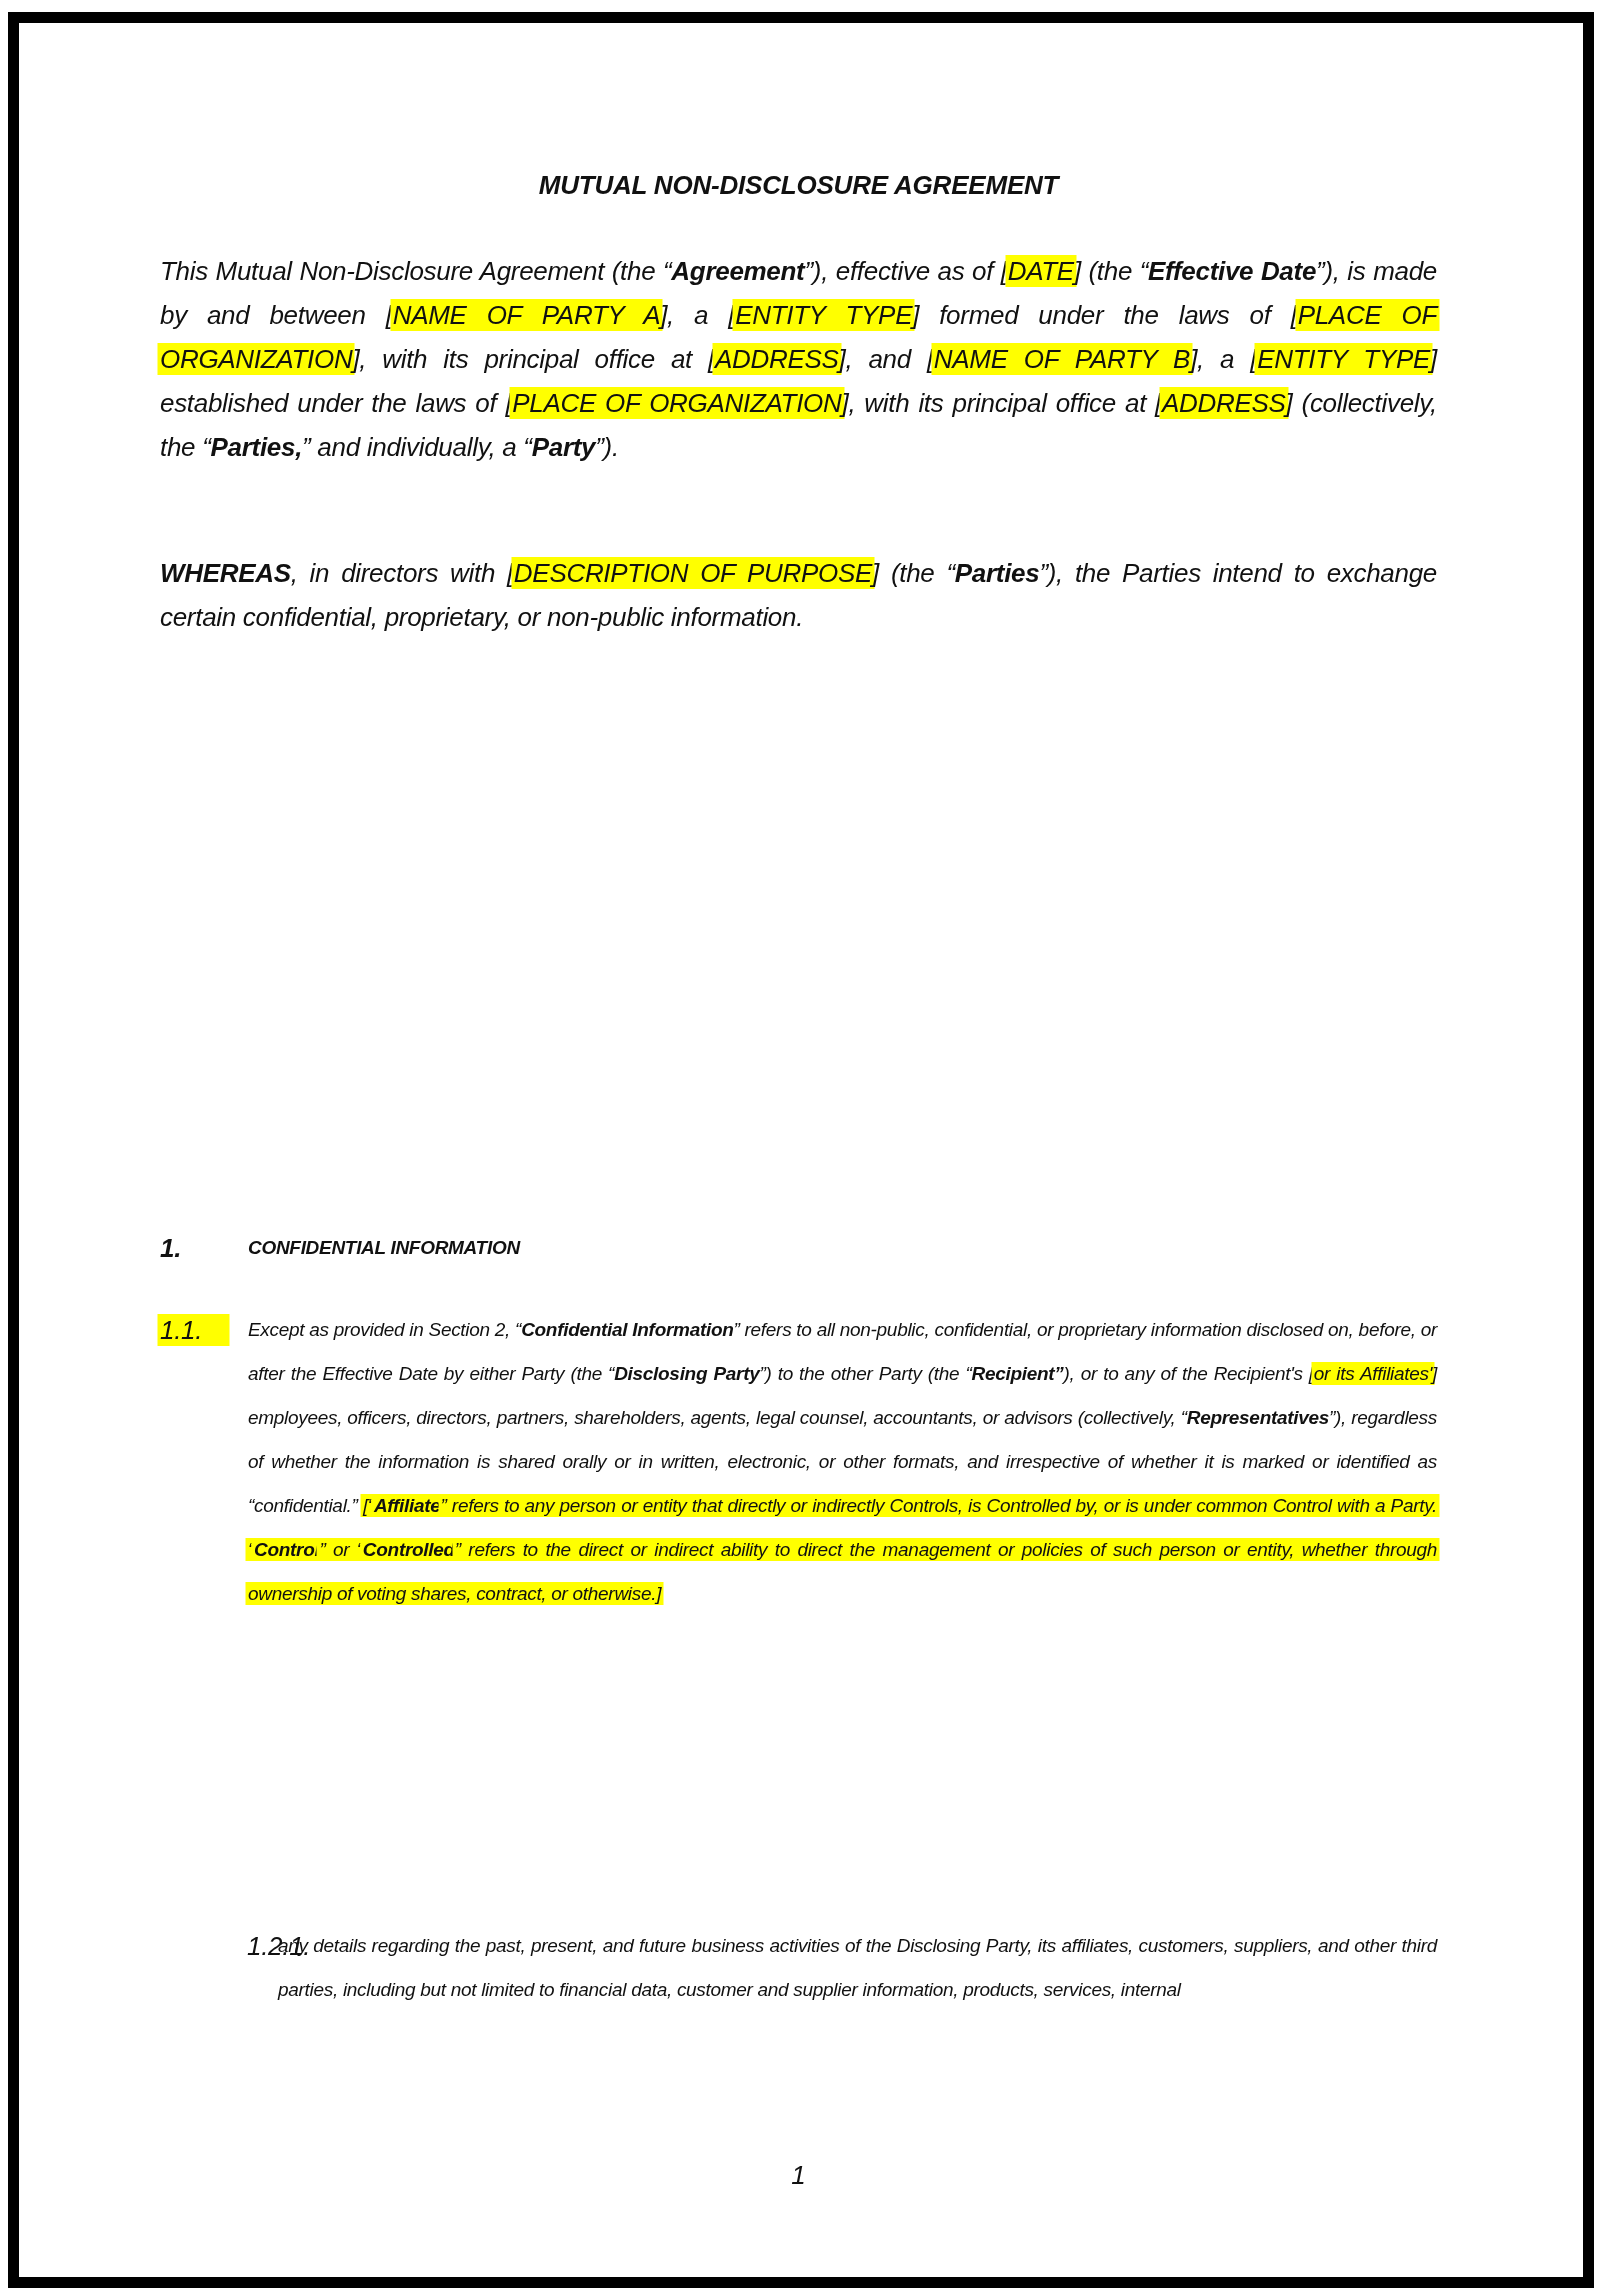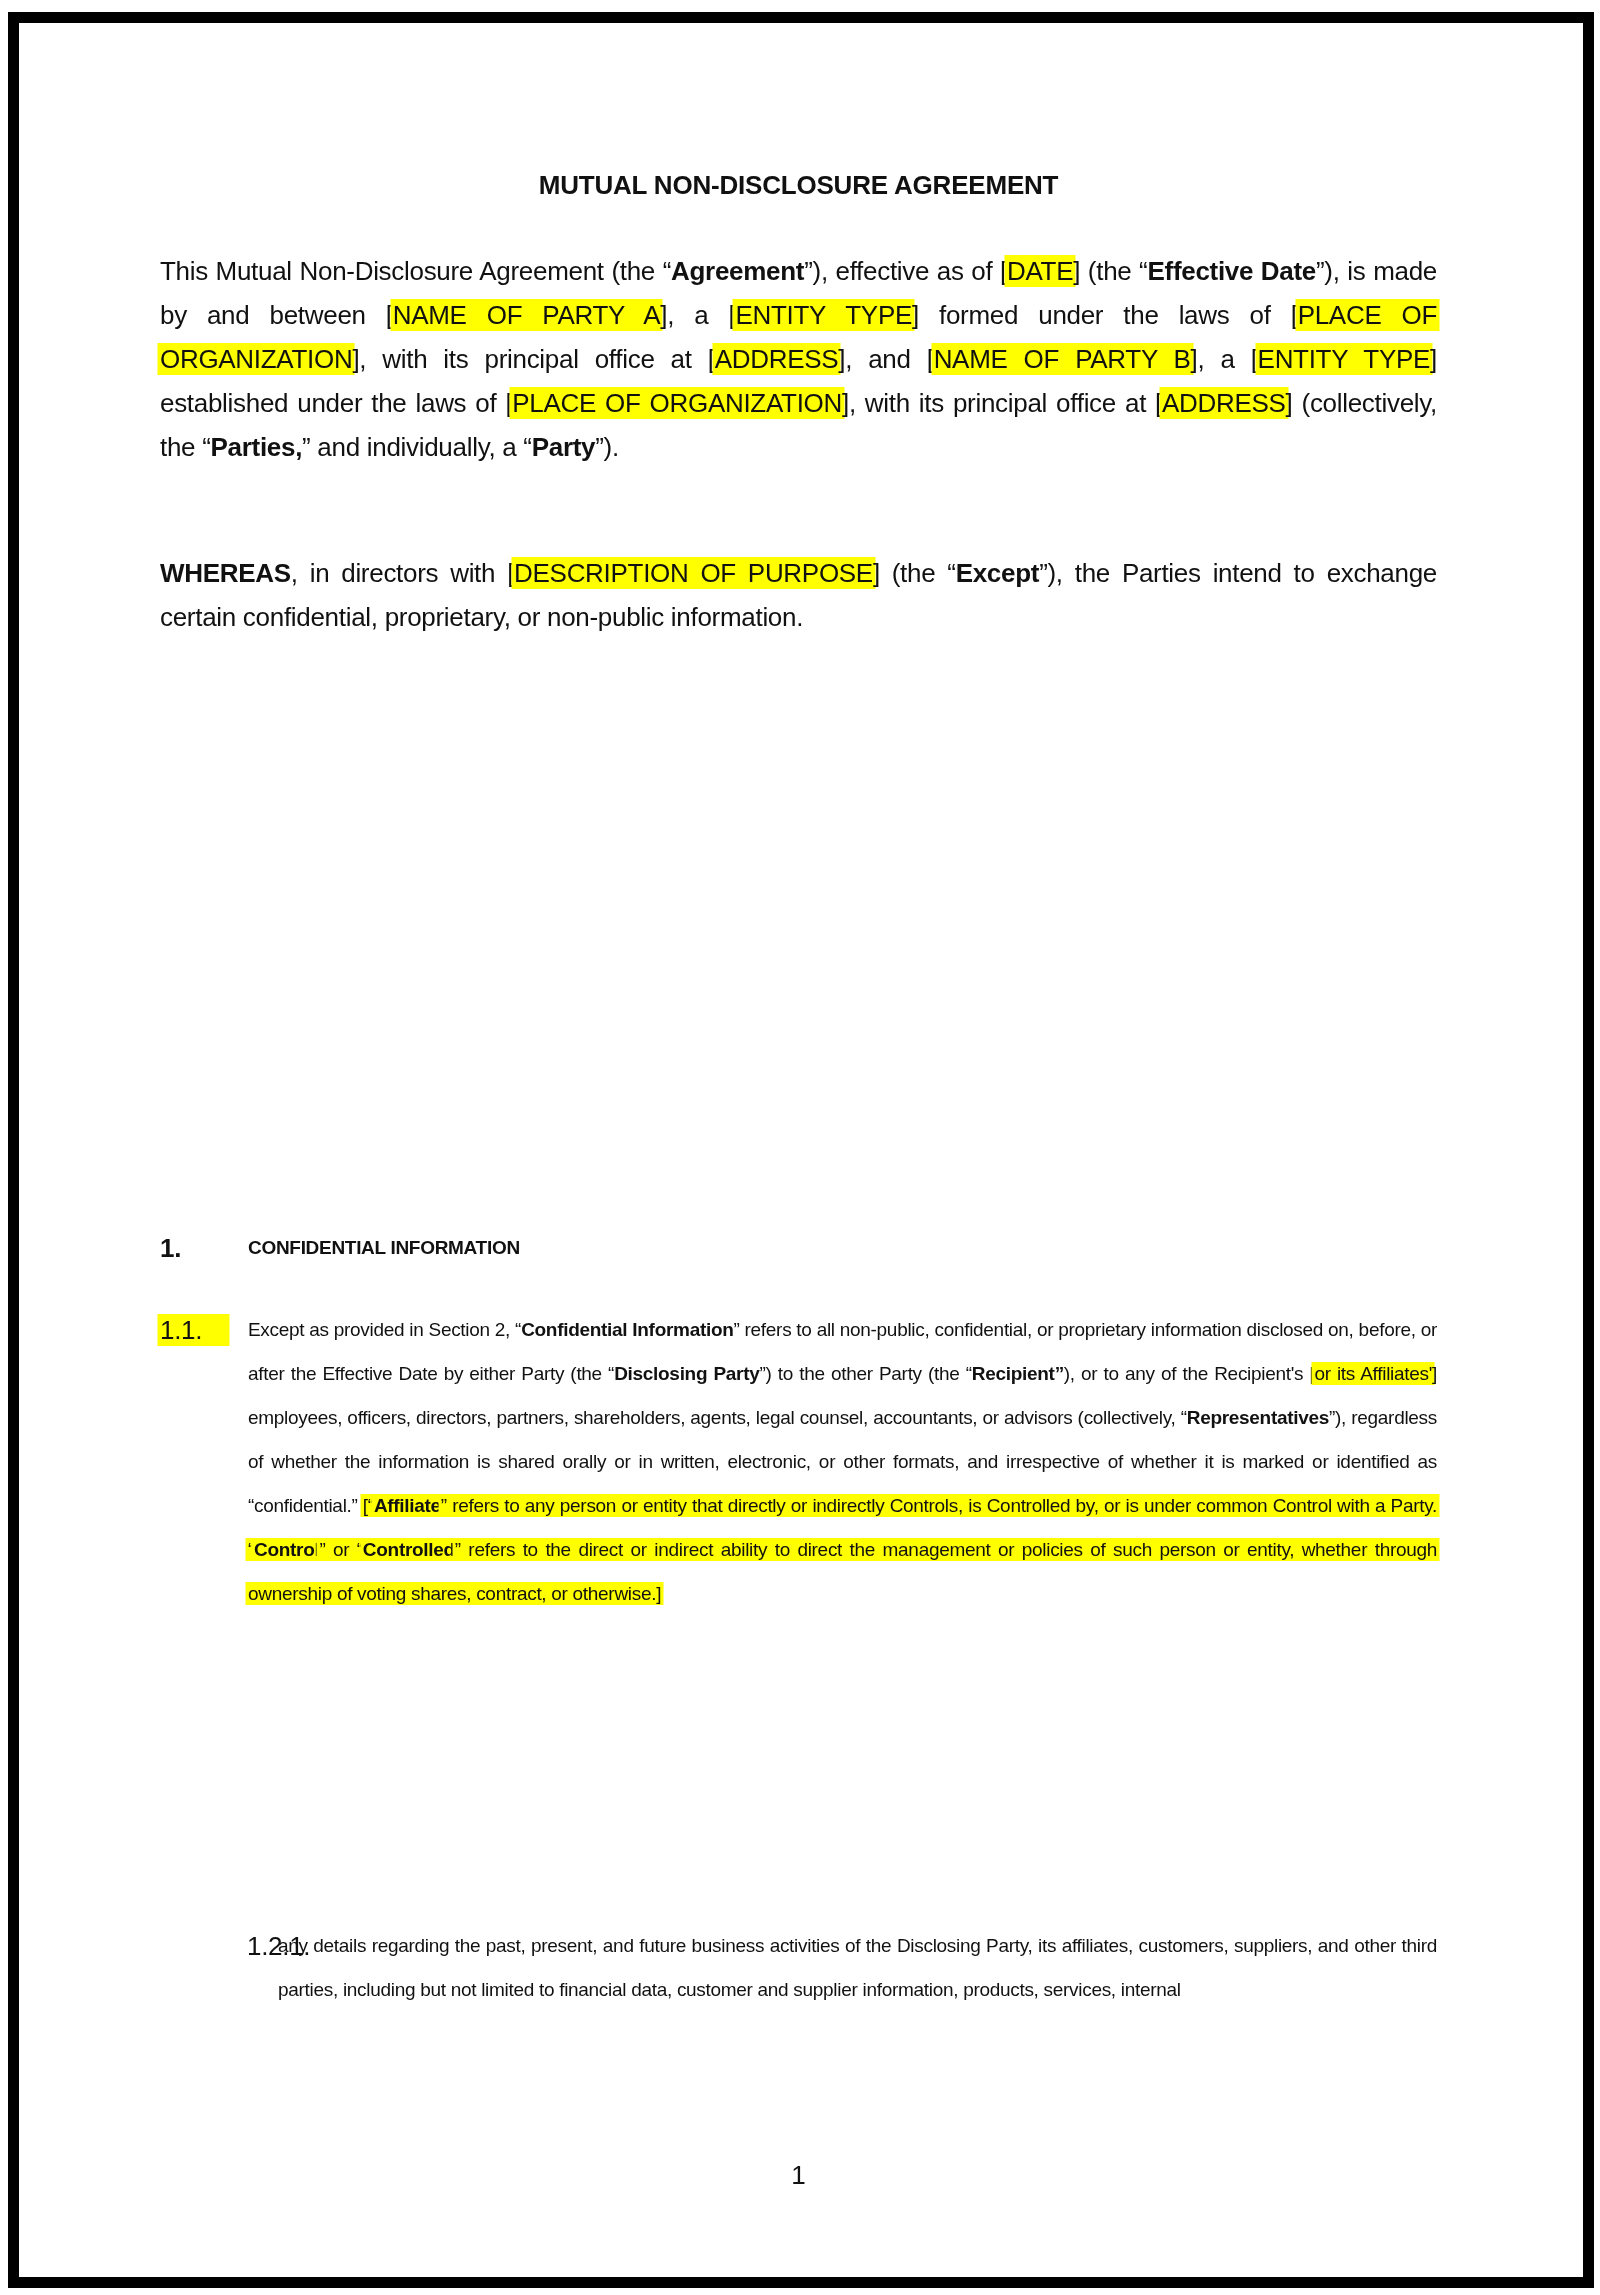--- a/index.html
+++ b/index.html
@@ -7,20 +7,21 @@
   html, body { margin: 0; padding: 0; background: #ffffff; }
 
   .page {
     position: relative;
     width: 1600px;
     height: 2295px;
     background: #ffffff;
     font-family: "Liberation Sans", sans-serif;
     color: var(--ink);
     overflow: hidden;
+    font-style: italic;
   }
 
   .page-frame {
     position: absolute;
     left: 8.4px; top: 11.8px;
     width: 1586px; height: 2276px;
     border: 11px solid #000000;
   }
 
   .block {
@@ -89,21 +90,21 @@
 <body>
 
 <div class="page">
 
   <div class="page-frame"></div>
 
   <div class="block doc-title" style="top:163px;">MUTUAL NON-DISCLOSURE AGREEMENT</div>
 
   <div class="block" style="top:249px;"><span>This Mutual Non-Disclosure Agreement (the “</span><span class="b">Agreement</span><span>”), effective as of [</span><span class="hl">DATE</span><span>] (the “</span><span class="b">Effective Date</span><span>”), is made by and between [</span><span class="hl">NAME OF PARTY A</span><span>], a [</span><span class="hl">ENTITY TYPE</span><span>] formed under the laws of [</span><span class="hl">PLACE OF ORGANIZATION</span><span>], with its principal office at [</span><span class="hl">ADDRESS</span><span>], and [</span><span class="hl">NAME OF PARTY B</span><span>], a [</span><span class="hl">ENTITY TYPE</span><span>] established under the laws of [</span><span class="hl">PLACE OF ORGANIZATION</span><span>], with its principal office at [</span><span class="hl">ADDRESS</span><span>] (collectively, the “</span><span class="b">Parties,</span><span>” and individually, a “</span><span class="b">Party</span><span>”).</span></div>
 
-  <div class="block" style="top:551px;"><span class="b">WHEREAS</span><span>, in directors with [</span><span class="hl">DESCRIPTION OF PURPOSE</span><span>] (the “</span><span class="b">Except</span><span>”), the Parties intend to exchange certain confidential, proprietary, or non-public information.</span></div>
+  <div class="block" style="top:551px;"><span class="b">WHEREAS</span><span>, in directors with [</span><span class="hl">DESCRIPTION OF PURPOSE</span><span>] (the “</span><span class="b">Parties</span><span>”), the Parties intend to exchange certain confidential, proprietary, or non-public information.</span></div>
 
 
 
   <div class="clause section-heading" style="top:1226px;">
     <span class="clause-num">1.</span>
     <div class="clause-body">CONFIDENTIAL INFORMATION</div>
   </div>
 
   <div class="clause" style="top:1308px;">
     <span class="clause-num">

